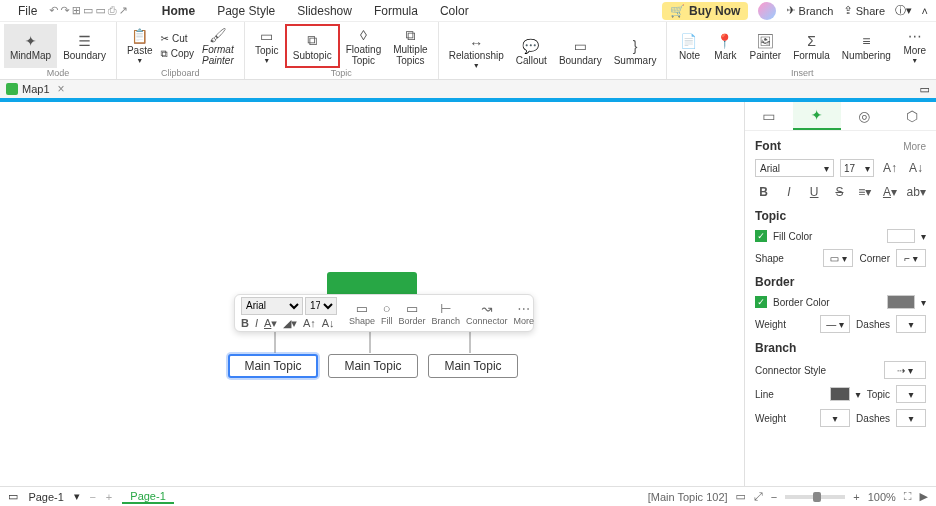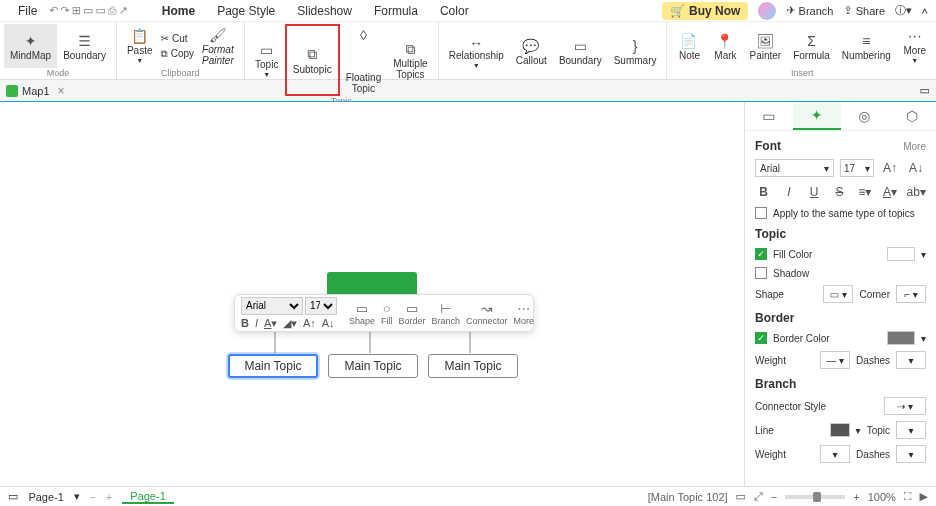--- a/index.html
+++ b/index.html
@@ -13,21 +13,21 @@
 .ribbon { height:58px; display:flex; border-bottom:1px solid #e0e0e0;}
 .rgroup { display:flex; flex-direction:column; align-items:center; border-right:1px solid #e5e5e5; padding:2px 4px 0 4px;}
 .rgroup .items { display:flex; flex:1;}
 .rgroup .gname { font-size:9px; color:#888; padding-bottom:1px;}
 .ritem { display:flex; flex-direction:column; align-items:center; justify-content:center; padding:2px 6px; font-size:10px; cursor:pointer; min-width:36px;}
 .ritem .ico { width:18px; height:18px; display:flex; align-items:center; justify-content:center; font-size:14px; color:#555;}
 .ritem.highlight { border:2px solid #d33; }
 .ritem.active { background:#e8e8e8;}
 .smallcol { display:flex; flex-direction:column; gap:2px; font-size:10px;}
 .smallcol .srow { display:flex; align-items:center; gap:3px; padding:1px 2px;}
-.tabs { height:22px; background:#f5f5f5; display:flex; align-items:center; padding:0 6px; gap:4px; border-bottom:1px solid #0ea5e9;}
+.tabs { height:22px; background:#f5f5f5; display:flex; align-items:center; padding:0 6px; gap:4px; border-bottom:4px solid #0ea5e9;}
 .tabs .doc-icon { width:12px; height:12px; background:#3ab54a; border-radius:2px;}
 .tabs .close { color:#888; font-size:12px; margin-left:4px;}
 .content { position:absolute; top:102px; left:0; right:192px; bottom:20px; background:#fff;}
 .canvas { position:relative; width:100%; height:100%;}
 .rootnode { position:absolute; left:327px; top:170px; width:90px; height:26px; background:#28a745; border-radius:3px;}
 .mainnode { position:absolute; width:90px; height:24px; border:1px solid #888; border-radius:3px; display:flex; align-items:center; justify-content:center; font-size:12px; background:#fff;}
 .mainnode.selected { border:2px solid #3b82f6; box-shadow:0 0 0 2px rgba(59,130,246,.3);}
 .floatbar { position:absolute; left:234px; top:192px; width:300px; height:38px; background:#fff; border:1px solid #ddd; border-radius:6px; box-shadow:0 2px 6px rgba(0,0,0,.15); display:flex; align-items:center; padding:0 6px; gap:6px;}
 .floatbar select, .floatbar .numsel { height:18px; font-size:10px; border:1px solid #ccc;}
 .floatbar .grp { display:flex; flex-direction:column; align-items:center; font-size:9px; color:#666;}
@@ -134,21 +134,21 @@
           <div class="ico">▭</div>
           <div>Topic</div>
           <div style="font-size:8px;">▾</div>
         </div>
       <div class="ritem highlight">
           <div class="ico">⧉</div>
           <div>Subtopic</div>
         </div>
       <div class="ritem">
           <div class="ico">◊</div>
-          <div style="white-space:pre;text-align:center;margin-top:28px;">Floating
+          <div style="white-space:pre;text-align:center;">Floating
 Topic</div>
         </div>
       <div class="ritem">
           <div class="ico">⧉</div>
           <div style="white-space:pre;text-align:center;">Multiple
 Topics</div>
         </div>
     </div>
     <div class="gname">Topic</div>
   </div>
@@ -307,37 +307,29 @@
       <span class="fbtn">
           <u>U</u>
         </span>
       <span class="fbtn">
           <s>S</s>
         </span>
       <span class="fbtn">≡▾</span>
       <span class="fbtn"><u>A</u>▾</span>
       <span class="fbtn">ab▾</span>
     </div>
-    <div class="row">
-        <span class="chk"></span>
-        <span>Apply to the same type of topics</span>
-      </div>
 
     <h4 style="margin-top:8px;">
         <span>Topic</span>
       </h4>
     <div class="row">
         <span class="chk on">✓</span>
         <span class="lbl">Fill Color</span>
         <div class="swatch" style="background:#fff;"></div>
         <span>▾</span>
-      </div>
-    <div class="row">
-        <span class="chk"></span>
-        <span class="lbl">Shadow</span>
       </div>
     <div class="row">
         <span class="lbl">Shape</span>
         <div class="sel-sm">▭ ▾</div>
         <span>Corner</span>
         <div class="sel-sm">⌐ ▾</div>
       </div>
 
     <h4 style="margin-top:8px;">
         <span>Border</span>

